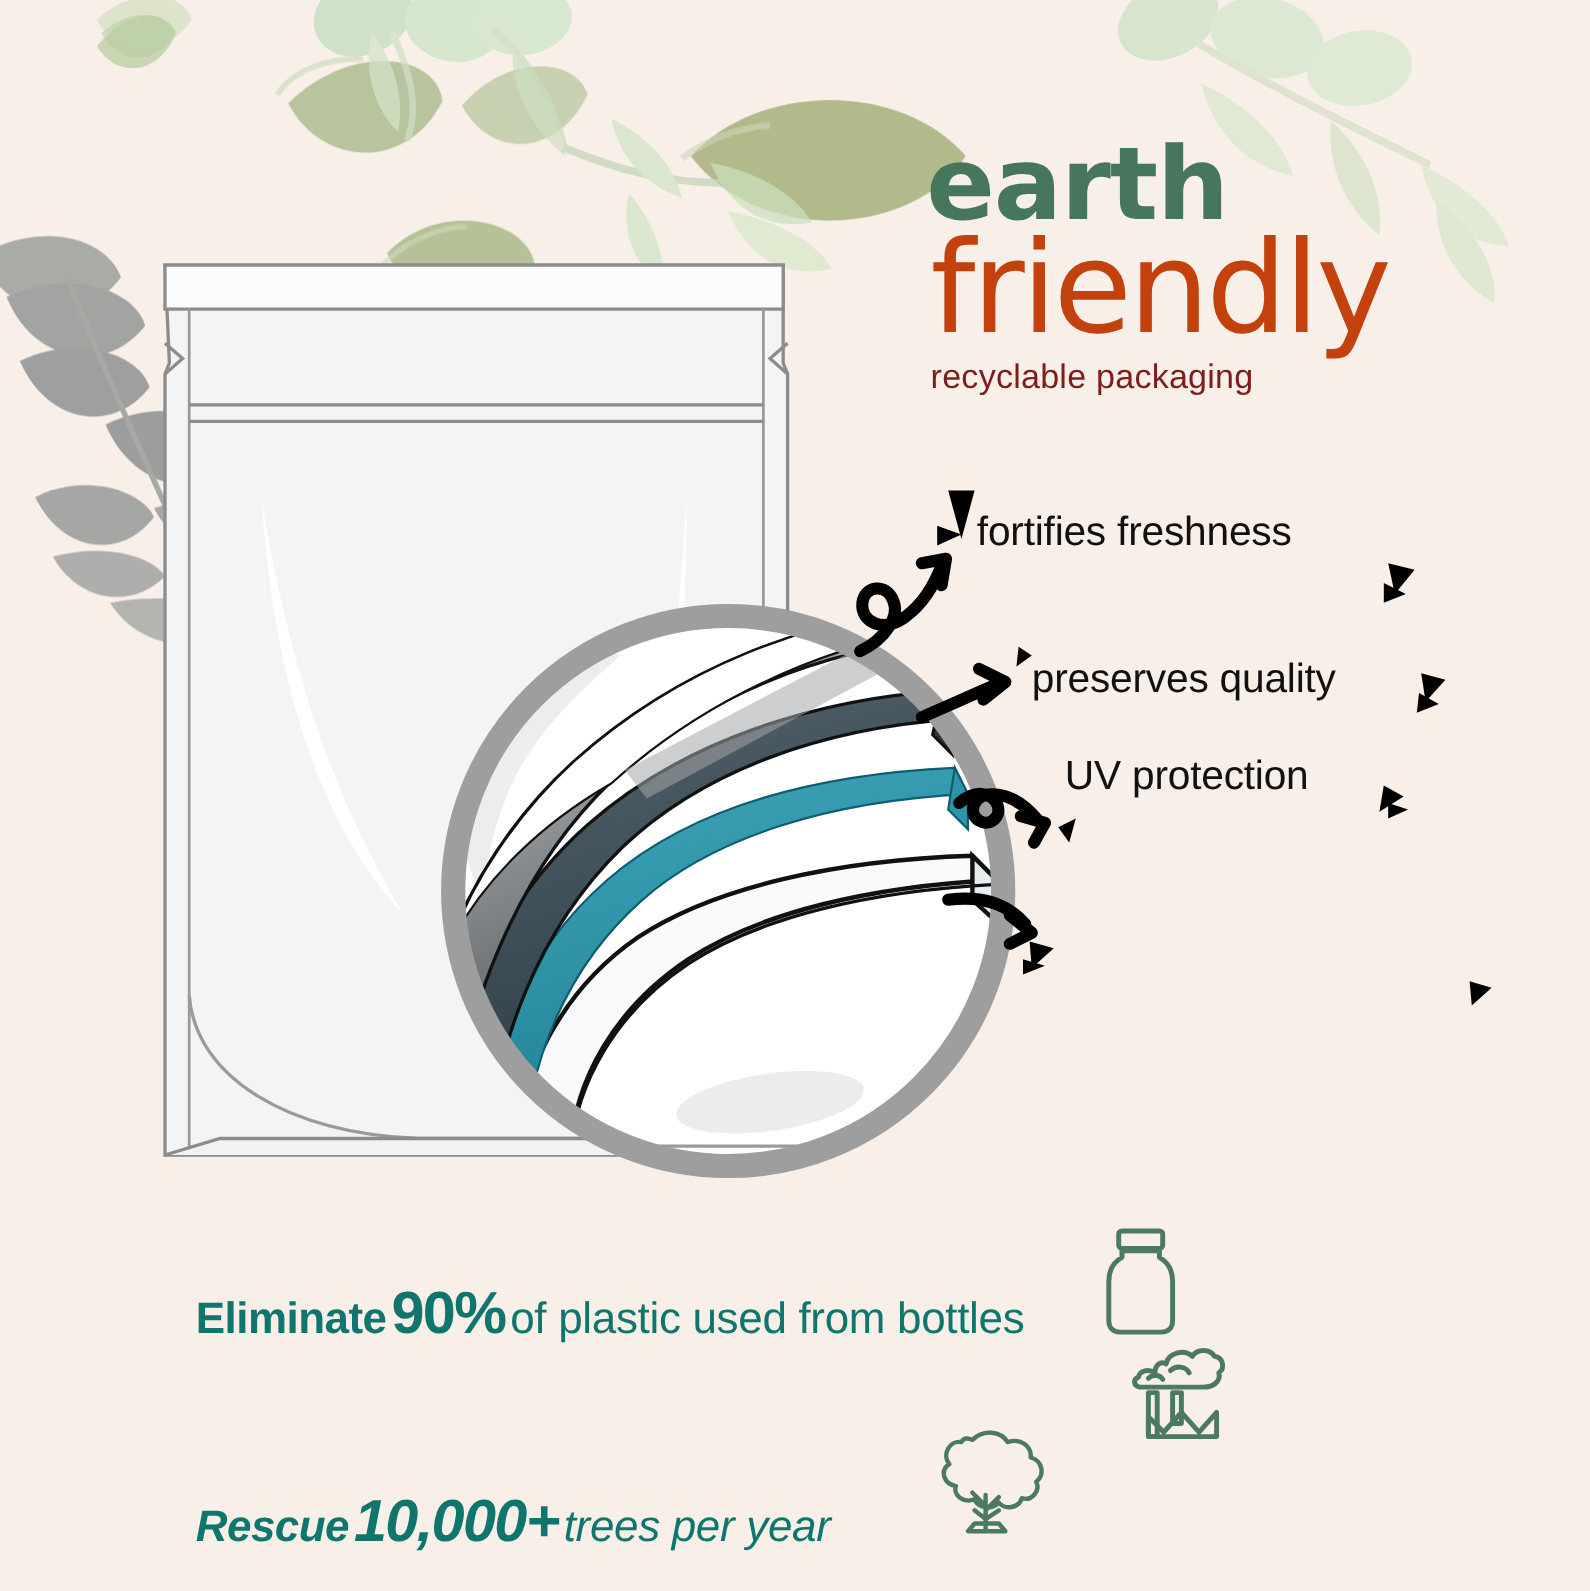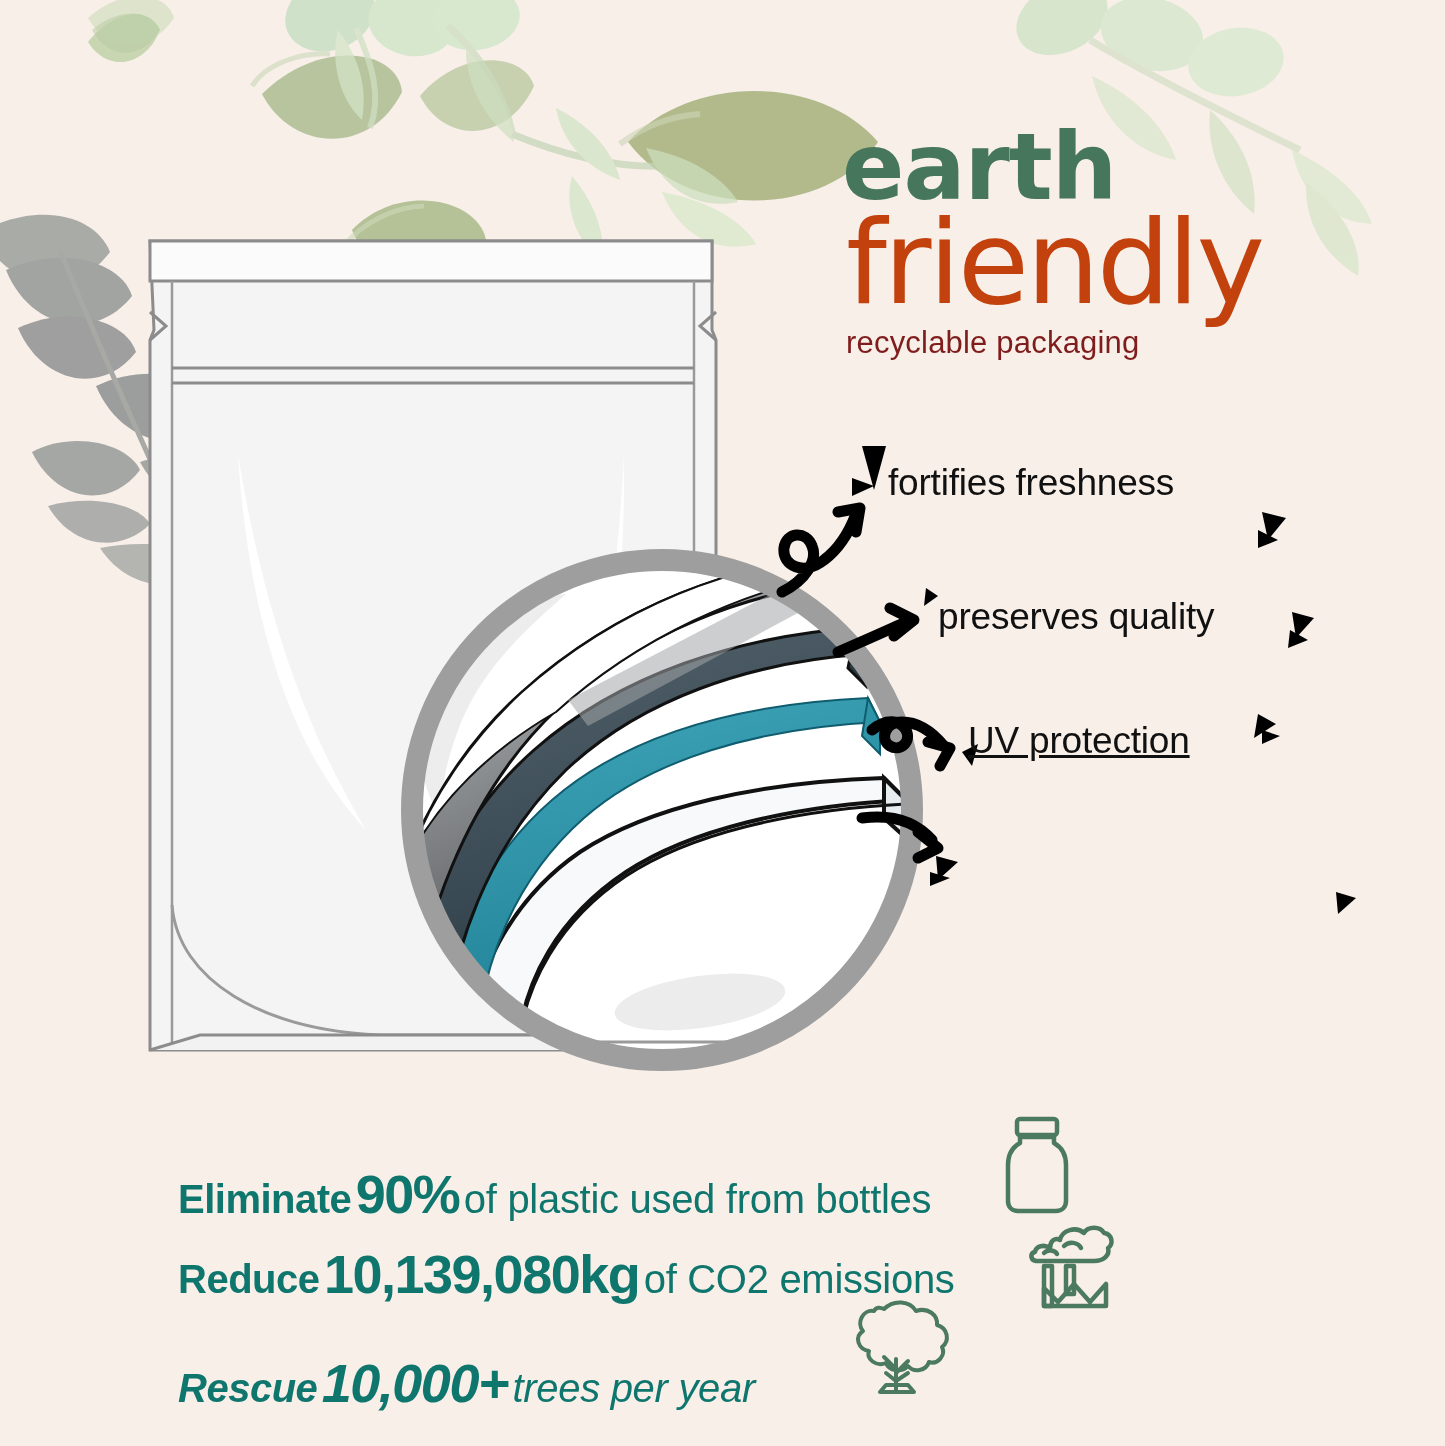--- a/index.html
+++ b/index.html
@@ -58,21 +58,21 @@
   .feature-label {
     position: absolute;
     font-family: "Liberation Sans", sans-serif;
     font-size: 37px;
     color: #111111;
     white-space: nowrap;
     letter-spacing: -0.2px;
   }
   .f1 { left: 888px; top: 462px; }
   .f2 { left: 938px; top: 596px; }
-  .f3 { left: 968px; top: 720px; text-decoration: underline; }
+  .f3 { left: 968px; top: 684px; }
   .f4 { left: 955px; top: 858px; }
 
   
   .stats-intro {
     position: absolute;
     left: 178px;
     top: 1105px;
     font-family: "Liberation Sans", sans-serif;
     font-size: 28px;
     color: #6f8d78;
@@ -318,25 +318,20 @@
   <div class="feature-label f2">preserves quality</div>
   <div class="feature-label f3">UV protection</div>
 
 
   <div class="stat-row s1">
     <span class="verb">Eliminate</span>
     <span class="value">90%</span>
     <span class="tail">of plastic used from bottles</span>
   </div>
 
-  <div class="stat-row s2">
-    <span class="verb">Reduce</span>
-    <span class="value">10,139,080kg</span>
-    <span class="tail">of CO2 emissions</span>
-  </div>
 
   <div class="stat-row s3">
     <span class="verb">Rescue</span>
     <span class="value">10,000+</span>
     <span class="tail">trees per year</span>
   </div>
 
   <svg class="stat-icon icon-bottle" width="74" height="100" viewBox="0 0 74 100" fill="none" stroke="#4c7a60" stroke-width="4.5" stroke-linejoin="round">
     <rect x="17" y="4" width="40" height="16" rx="3"></rect>
     <path d="M20 22 L20 28 C 11 33 8 40 8 50 L8 86 C 8 92 12 96 18 96 L56 96 C 62 96 66 92 66 86 L66 50 C 66 40 63 33 54 28 L54 22 Z"></path>

